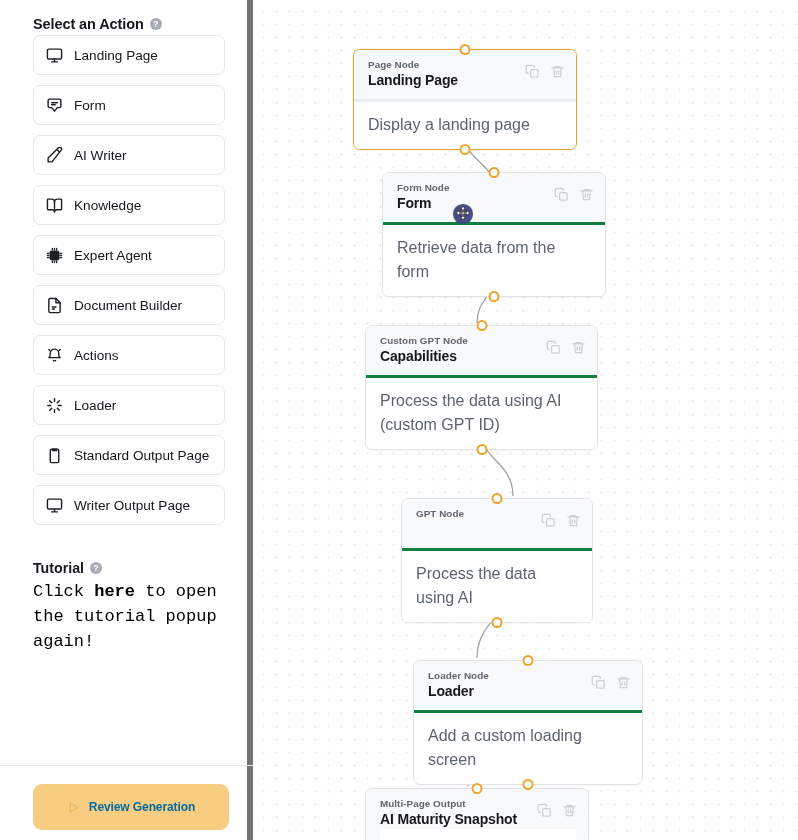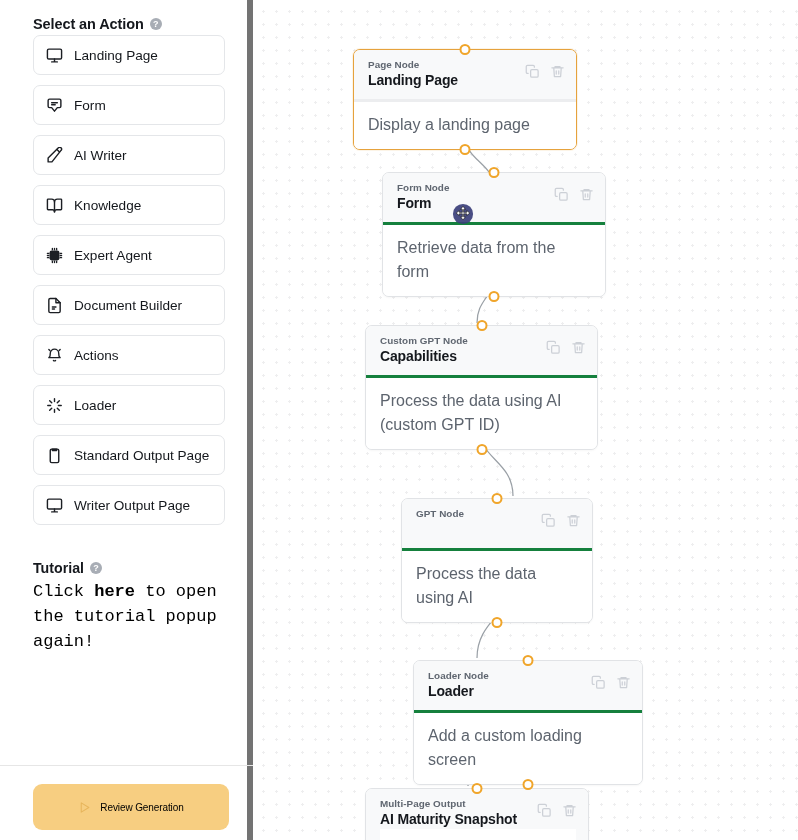--- a/index.html
+++ b/index.html
@@ -117,21 +117,21 @@
     background: #f7ce81;
     border: none;
     border-radius: 9px;
     display: flex; align-items: center; justify-content: center;
     gap: 9px;
     cursor: pointer;
     padding: 0;
   }
   #review-btn .play-ico { width: 13px; height: 13px; flex: 0 0 13px; color: #e7b55c; }
   #review-btn .rb-label {
-    font-size: 10px; font-weight: normal; color: #000000; letter-spacing: -0.1px;
+    font-size: 12px; font-weight: bold; color: #0369a1; letter-spacing: -0.1px;
   }
 
   
   #canvas {
     position: relative;
     flex: 1 1 auto;
     height: 840px;
     overflow: hidden;
     background-color: #ffffff;
     background-image: radial-gradient(#eeeeef 1.35px, transparent 1.4px);

